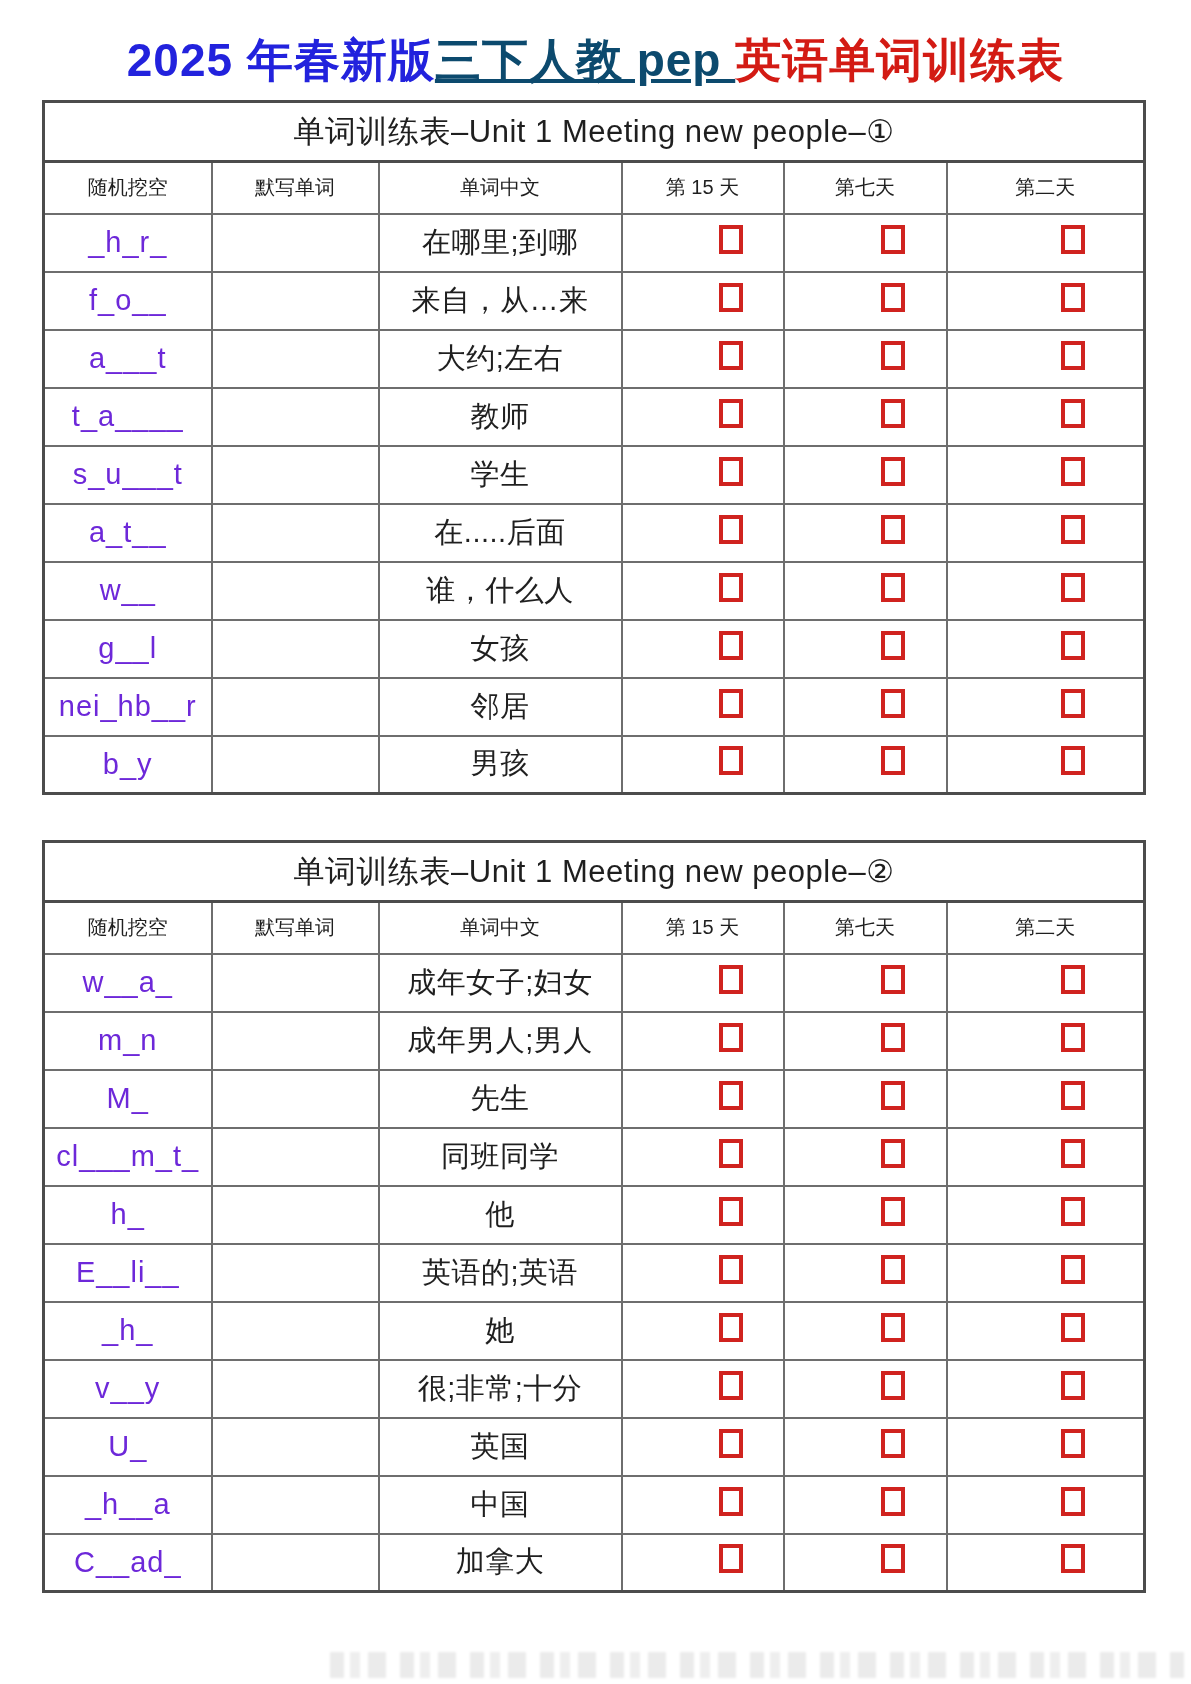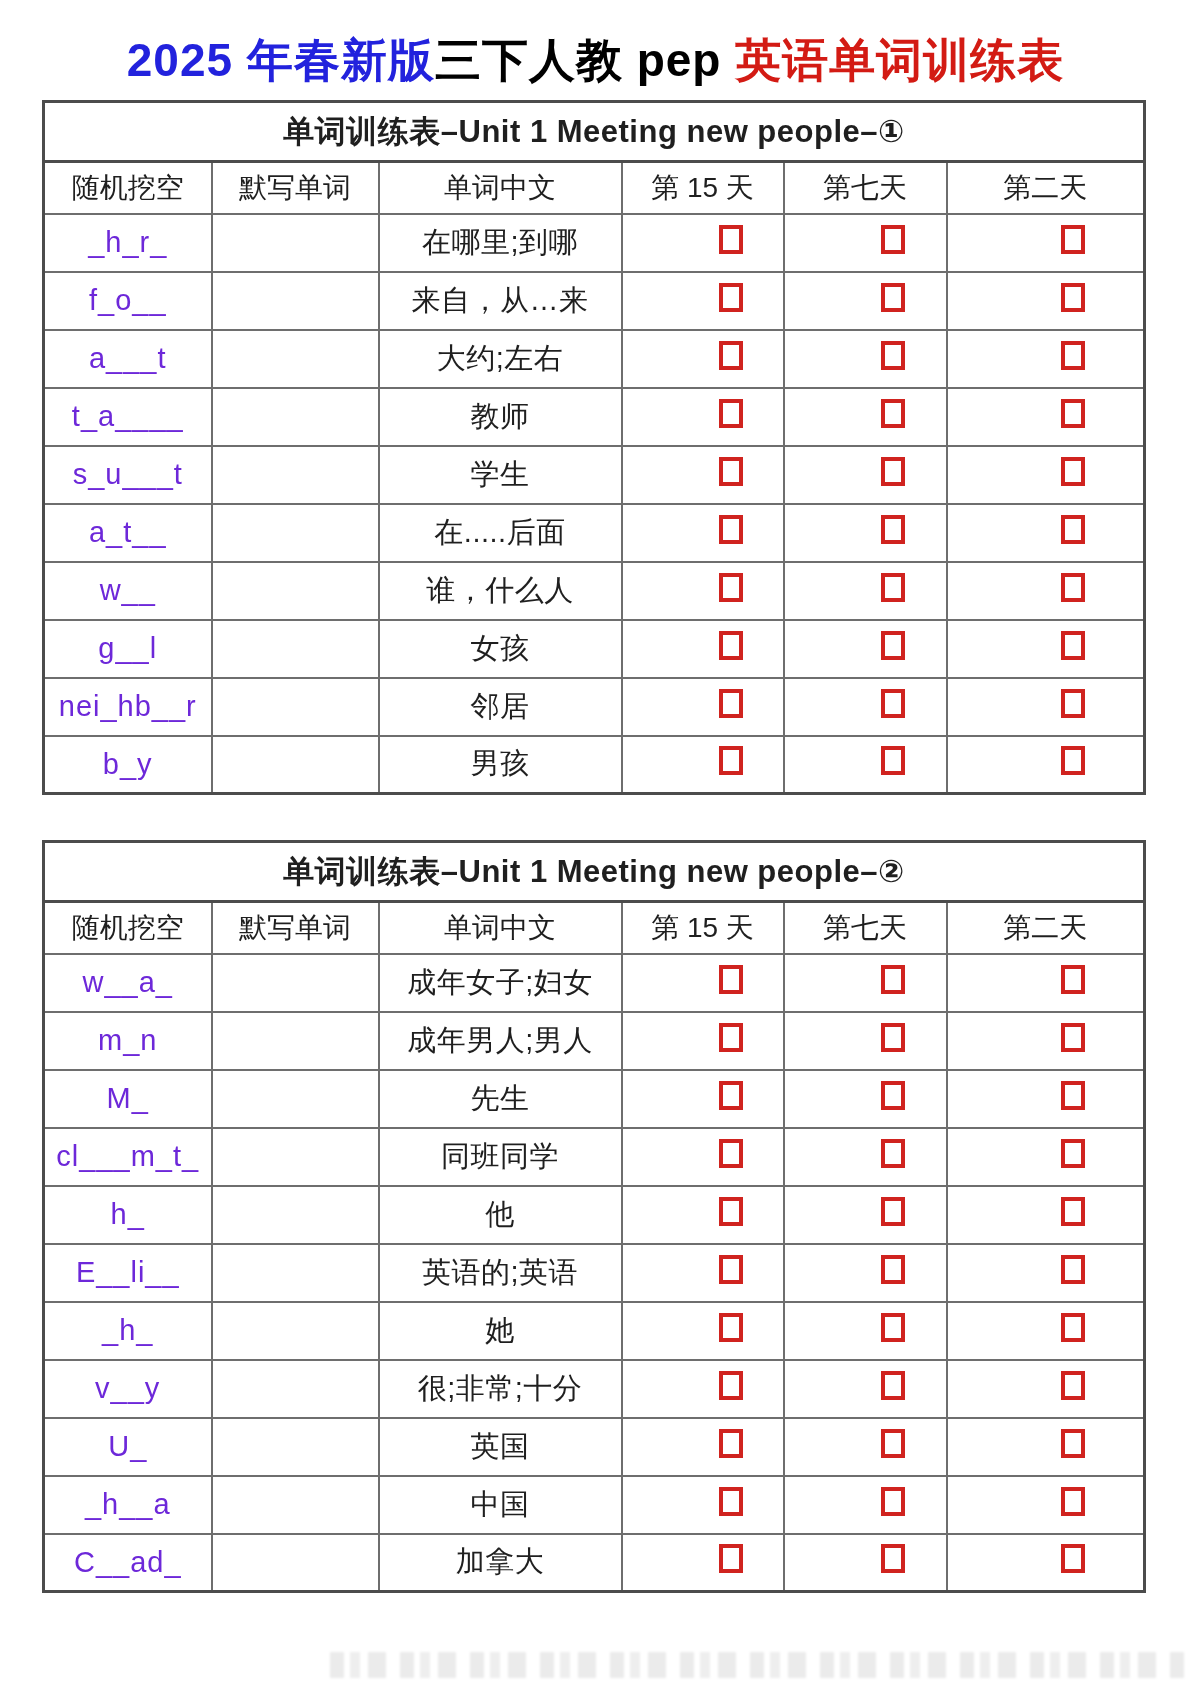--- a/index.html
+++ b/index.html
@@ -22,21 +22,21 @@
   .page-title{
     margin-top:30px;
     text-align:center;
     font-size:46px;
     font-weight:bold;
     letter-spacing:1px;
     line-height:60px;
     white-space:nowrap;
   }
   .page-title .t-blue{color:var(--blue);text-align:center;}
-  .page-title .t-black{color:#000000;}
+  .page-title .t-black{color:#0c4a6e;text-decoration:underline;}
   .page-title .t-red{color:var(--red);}
 
   .sheet{
     width:1101px;
     margin:0 auto 0 42px;
   }
   table.vocab{
     table-layout:fixed;
     width:1101px;
     border-collapse:collapse;
@@ -46,27 +46,27 @@
   table.vocab + table.vocab{margin-top:45px;}
   .vocab td,.vocab th{
     border:2px solid var(--border);
     text-align:center;
     vertical-align:middle;
     overflow:hidden;
   }
   .title-row td{
     height:60px;
     font-size:31px;
-    font-weight:bold;
+    font-weight:normal;
     border-bottom:3px solid var(--border-dark);
     letter-spacing:0.5px;
   }
   .head-row th{
     height:52px;
-    font-size:28px;
+    font-size:20px;
     font-weight:normal;
   }
   .data-row td{
     height:58px;
     font-size:29px;
   }
   .c-blank{
     font-size:30px;
     letter-spacing:1px;
     color:#6d28d9;

